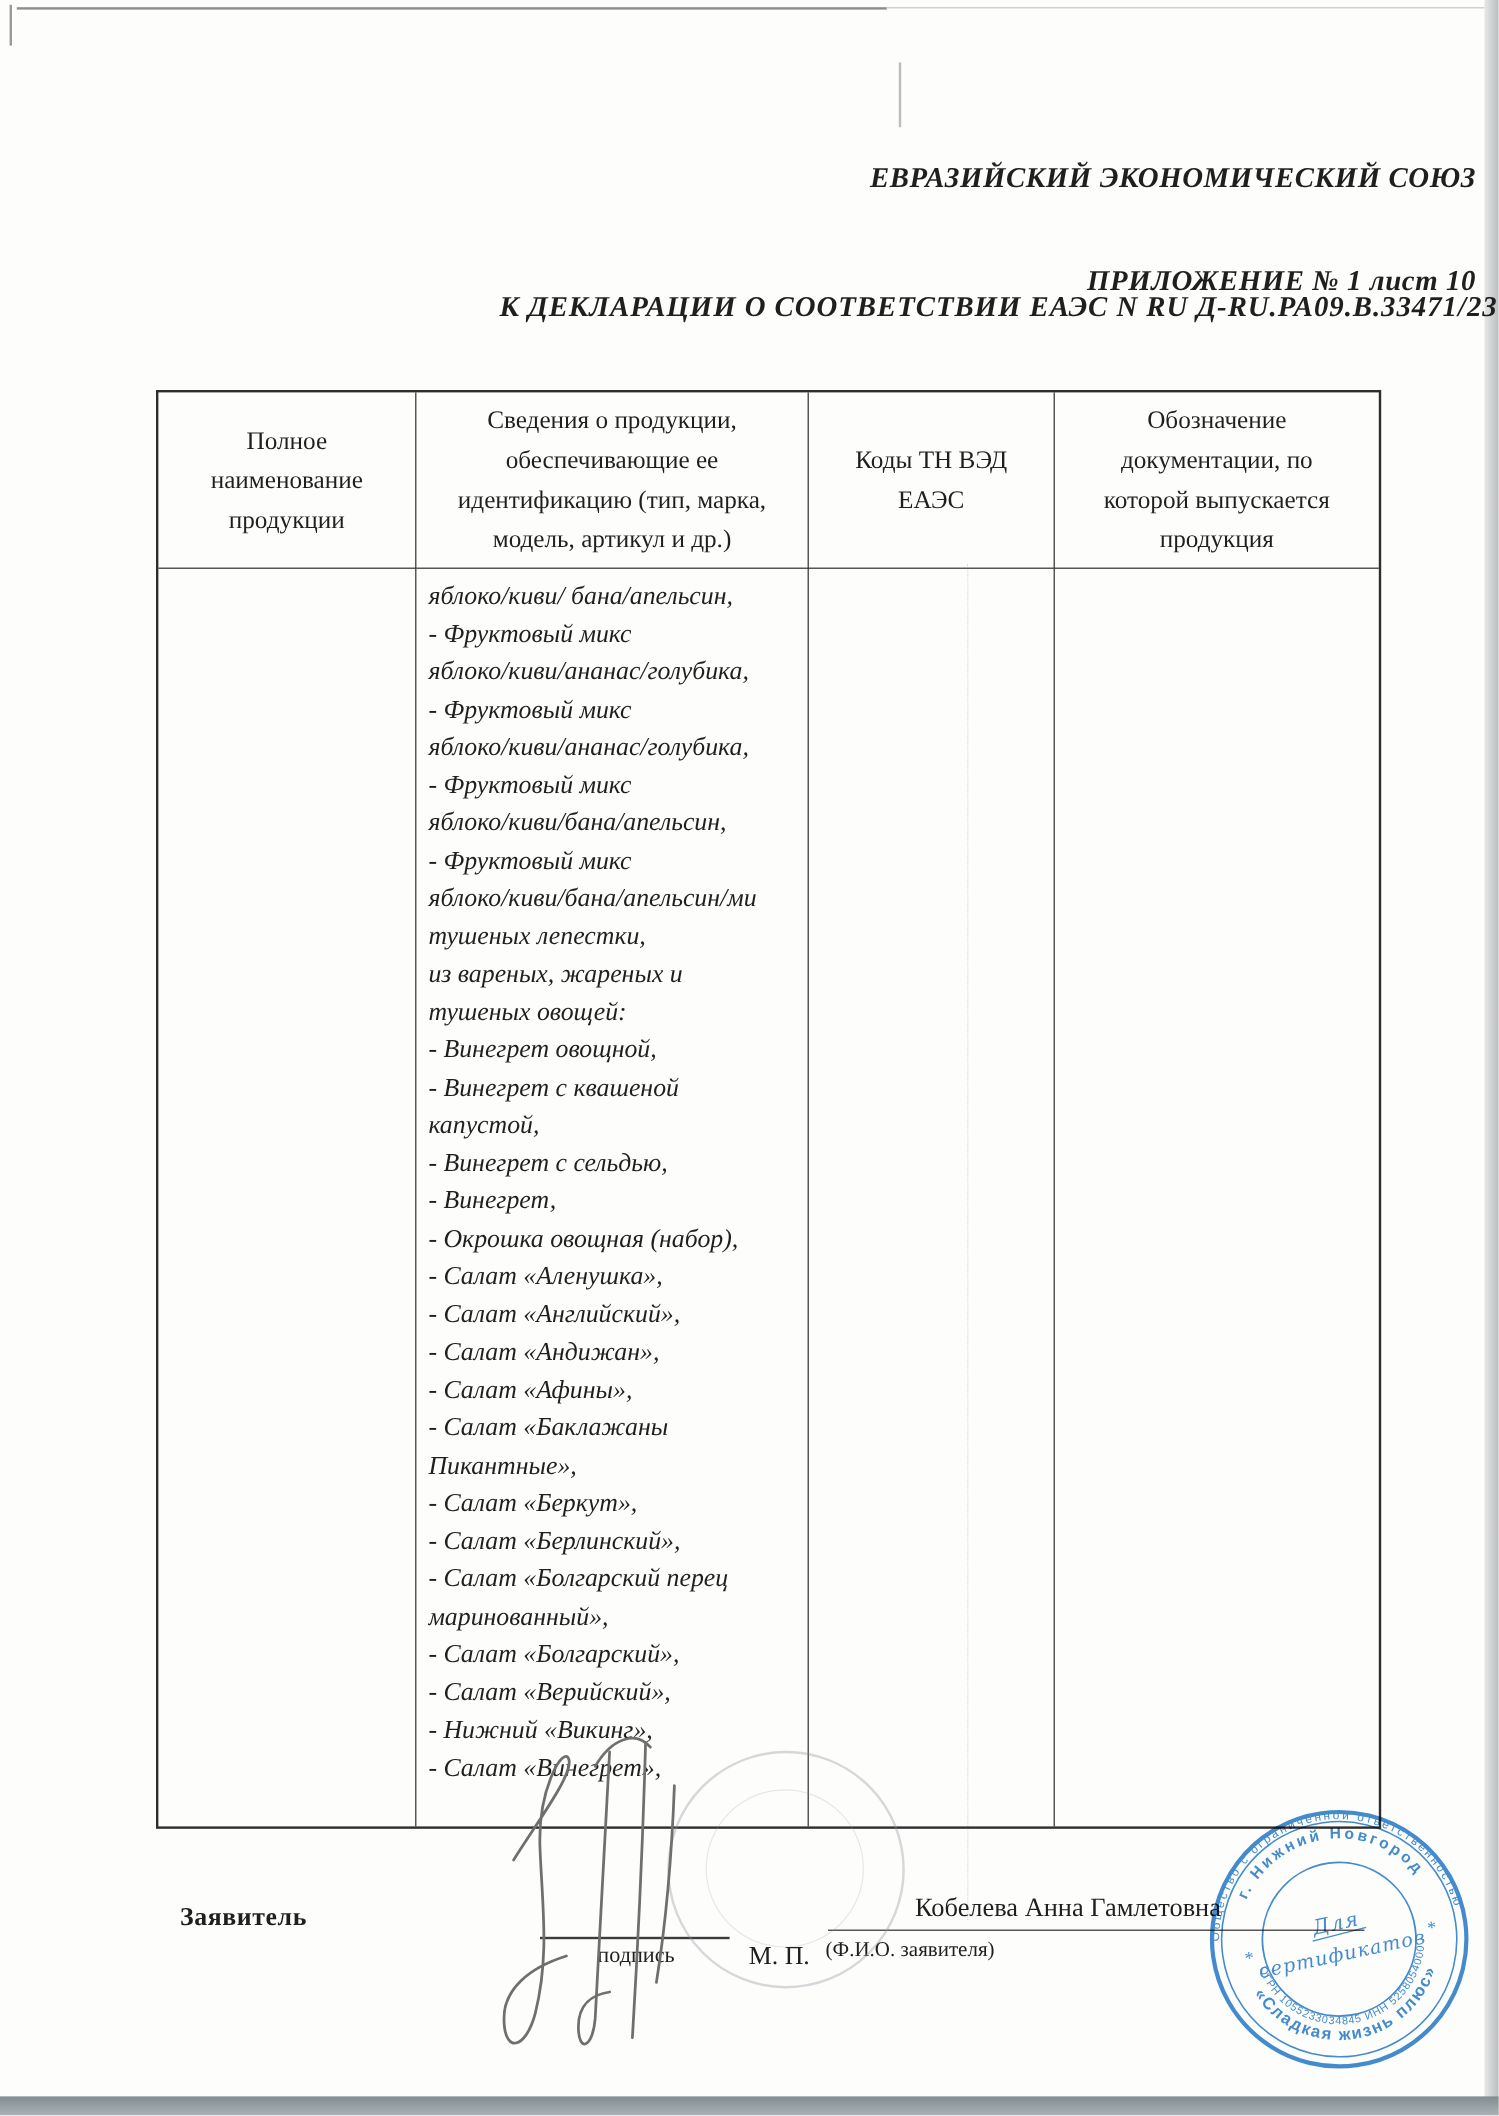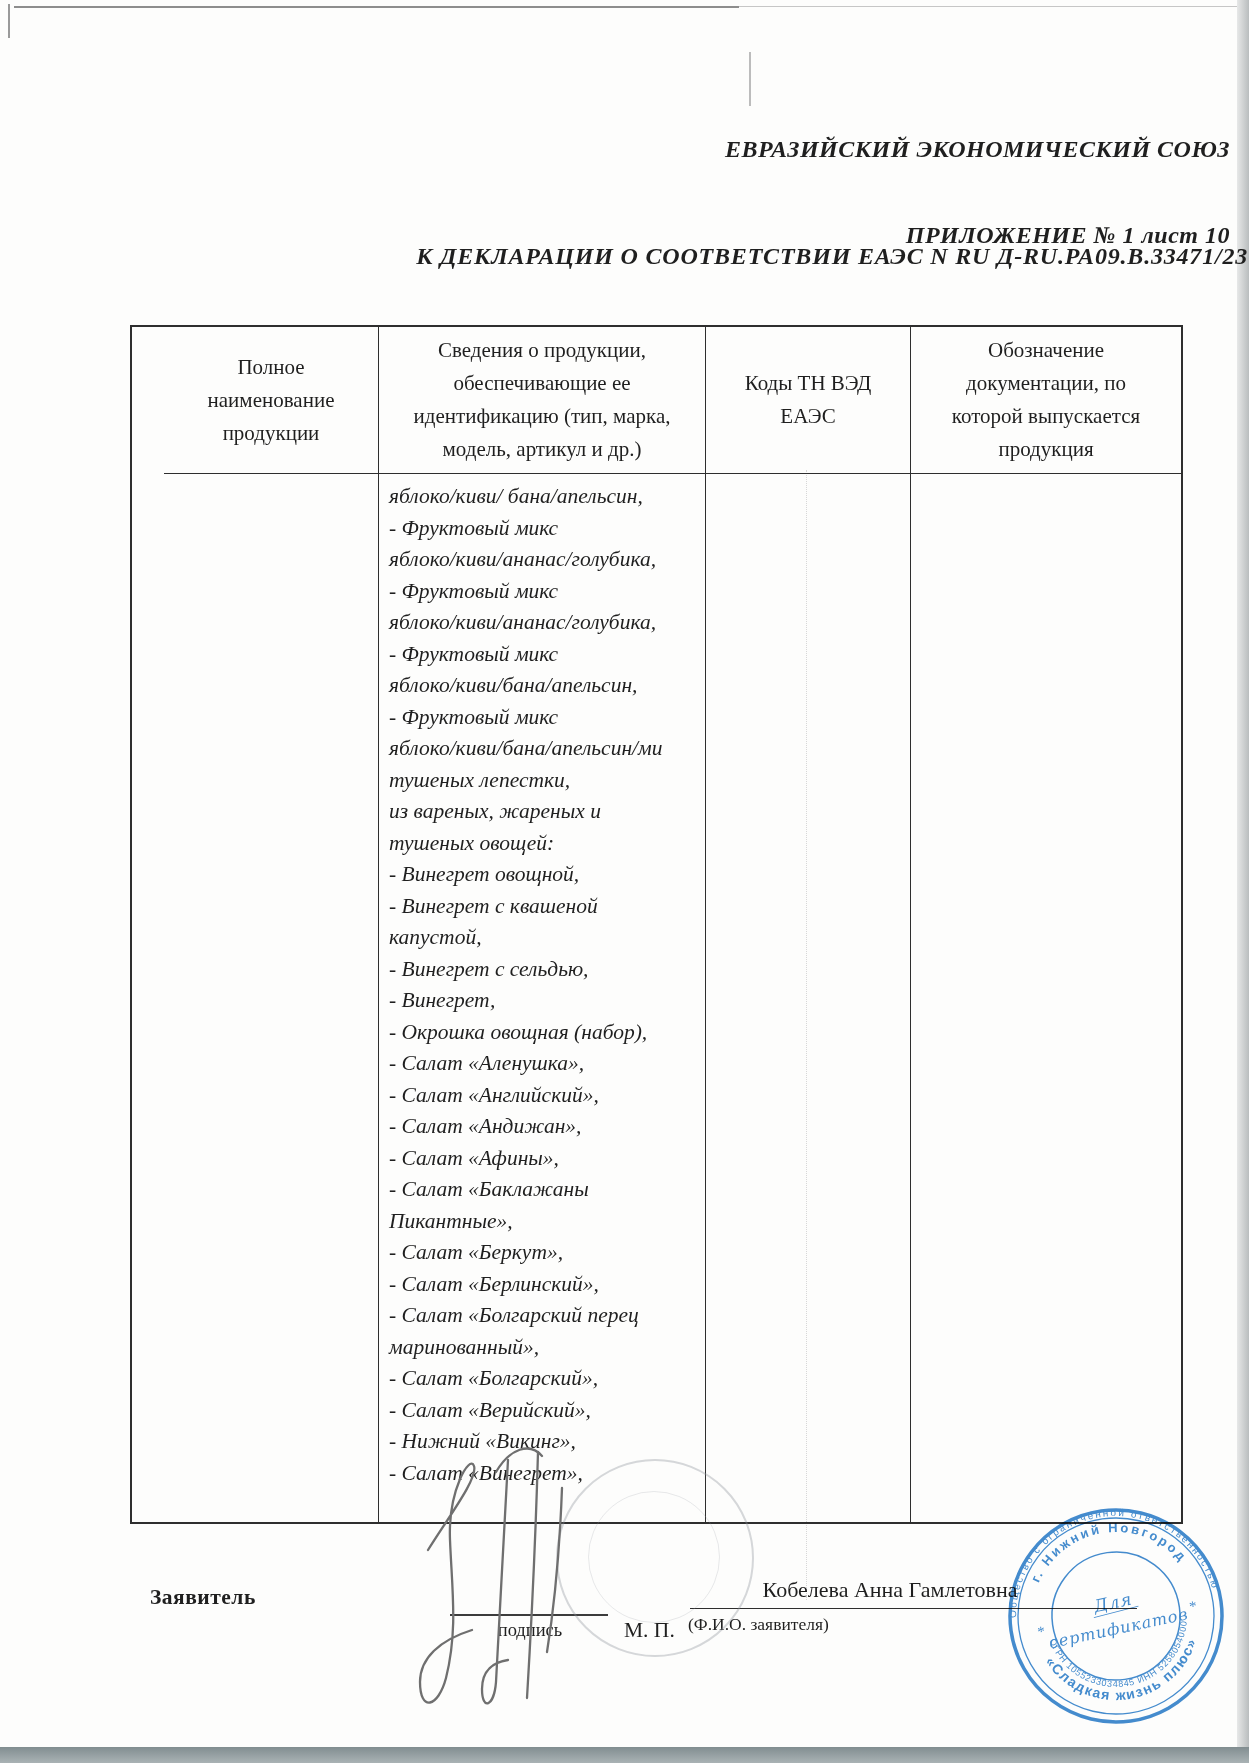--- a/index.html
+++ b/index.html
@@ -17,21 +17,21 @@
   .crease{position:absolute;left:806px;top:470px;height:1130px;width:0;
           border-left:1px dotted rgba(120,120,120,.28);}
   
   .title{position:absolute;left:0;width:1230px;text-align:right;font-weight:bold;font-style:italic;}
   .t1{top:136px;font-size:24px;letter-spacing:.5px;}
   .t2{top:194px;font-size:24px;letter-spacing:.5px;margin-top:28px;}
   .t3{top:243px;font-size:24px;letter-spacing:.8px;padding-left:18px;}
   
   .doc-table{position:absolute;left:130px;top:325px;width:1017px;height:1195px;
              display:grid;grid-template-columns:215px 327px 205px 270px;grid-template-rows:147px 1048px;
-             border:2px solid #2e2e2e;padding-left:32px;}
+             border:2px solid #2e2e2e;}
   .cell{border-right:1.5px solid #2e2e2e;border-bottom:1.5px solid #2e2e2e;box-sizing:border-box;}
   .cell.lastcol{border-right:none;}
   .cell.lastrow{border-bottom:none;font-style:italic;}
   .hcell{display:flex;flex-direction:column;justify-content:center;align-items:center;
          font-size:21px;line-height:33px;text-align:center;}
   .bcell{font-size:21.5px;}
   .bcell.ident{padding:7px 4px 0 10px;line-height:31.5px;}
   .line{white-space:nowrap;}
   
   .applicant{position:absolute;left:150px;top:1585px;font-size:21.5px;font-weight:bold;letter-spacing:.5px;}

